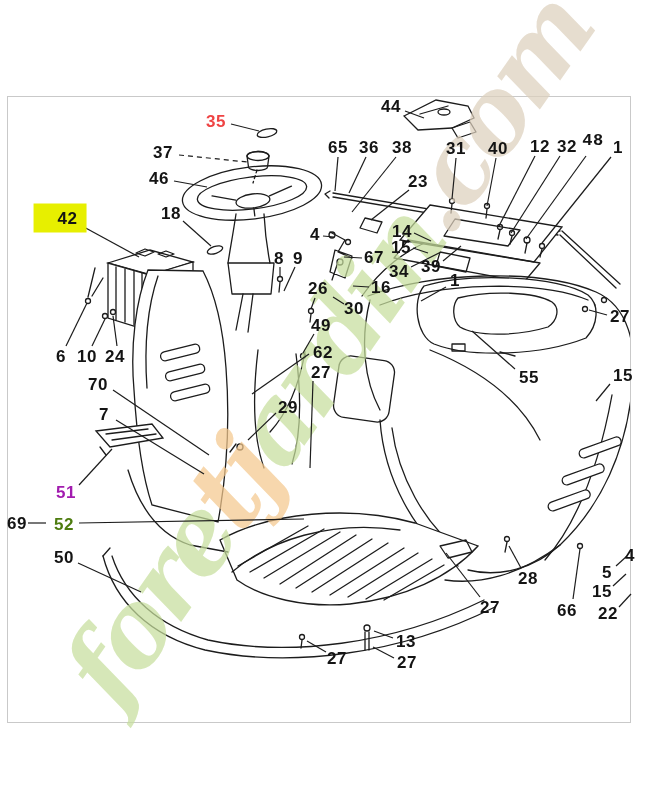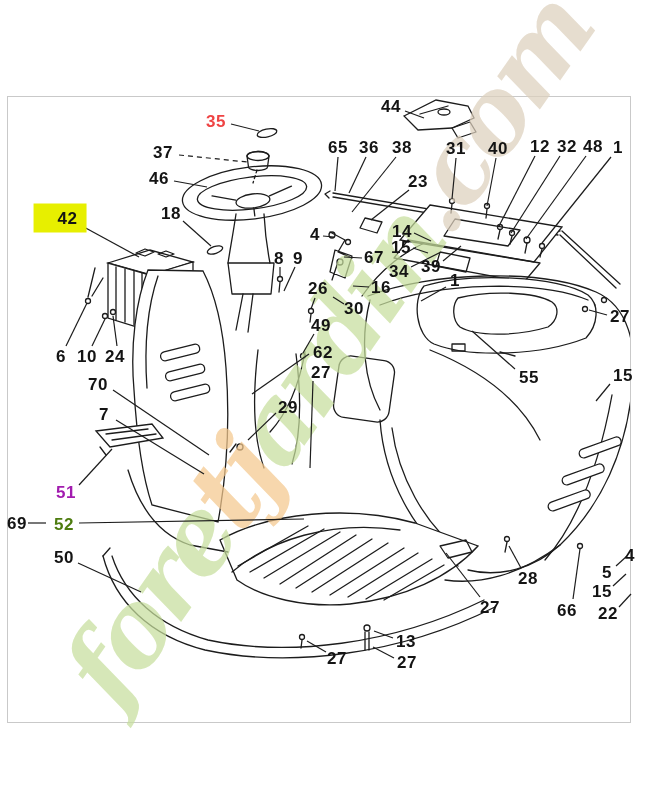--- a/index.html
+++ b/index.html
@@ -213,21 +213,21 @@
       <div class="part-label" style="left: 391px; top: 106px; color: rgb(20, 20, 20);">44</div>
       <div class="part-label" style="left: 163px; top: 152px; color: rgb(20, 20, 20);">37</div>
       <div class="part-label" style="left: 159px; top: 178px; color: rgb(20, 20, 20);">46</div>
       <div class="part-label" style="left: 338px; top: 147px; color: rgb(20, 20, 20);">65</div>
       <div class="part-label" style="left: 369px; top: 147px; color: rgb(20, 20, 20);">36</div>
       <div class="part-label" style="left: 402px; top: 147px; color: rgb(20, 20, 20);">38</div>
       <div class="part-label" style="left: 456px; top: 148px; color: rgb(20, 20, 20);">31</div>
       <div class="part-label" style="left: 498px; top: 148px; color: rgb(20, 20, 20);">40</div>
       <div class="part-label" style="left: 540px; top: 146px; color: rgb(20, 20, 20);">12</div>
       <div class="part-label" style="left: 567px; top: 146px; color: rgb(20, 20, 20);">32</div>
-      <div class="part-label" style="left: 593px; top: 146px; color: rgb(20, 20, 20);">48</div>
+      <div class="part-label" style="left: 593px; top: 140px; color: rgb(20, 20, 20); font-family: Liberation Mono, monospace;">48</div>
       <div class="part-label" style="left: 618px; top: 147px; color: rgb(20, 20, 20);">1</div>
       <div class="part-label" style="left: 418px; top: 181px; color: rgb(20, 20, 20);">23</div>
       <div class="part-label highlighted" style="left: 60px; top: 218px; color: rgb(20, 20, 20); background: rgb(231, 239, 0); padding-left: 24px;">42</div>
       <div class="part-label" style="left: 171px; top: 213px; color: rgb(20, 20, 20);">18</div>
       <div class="part-label" style="left: 315px; top: 234px; color: rgb(20, 20, 20);">4</div>
       <div class="part-label" style="left: 402px; top: 231px; color: rgb(20, 20, 20);">14</div>
       <div class="part-label" style="left: 401px; top: 247px; color: rgb(20, 20, 20);">15</div>
       <div class="part-label" style="left: 374px; top: 257px; color: rgb(20, 20, 20);">67</div>
       <div class="part-label" style="left: 399px; top: 271px; color: rgb(20, 20, 20);">34</div>
       <div class="part-label" style="left: 431px; top: 266px; color: rgb(20, 20, 20);">39</div>

